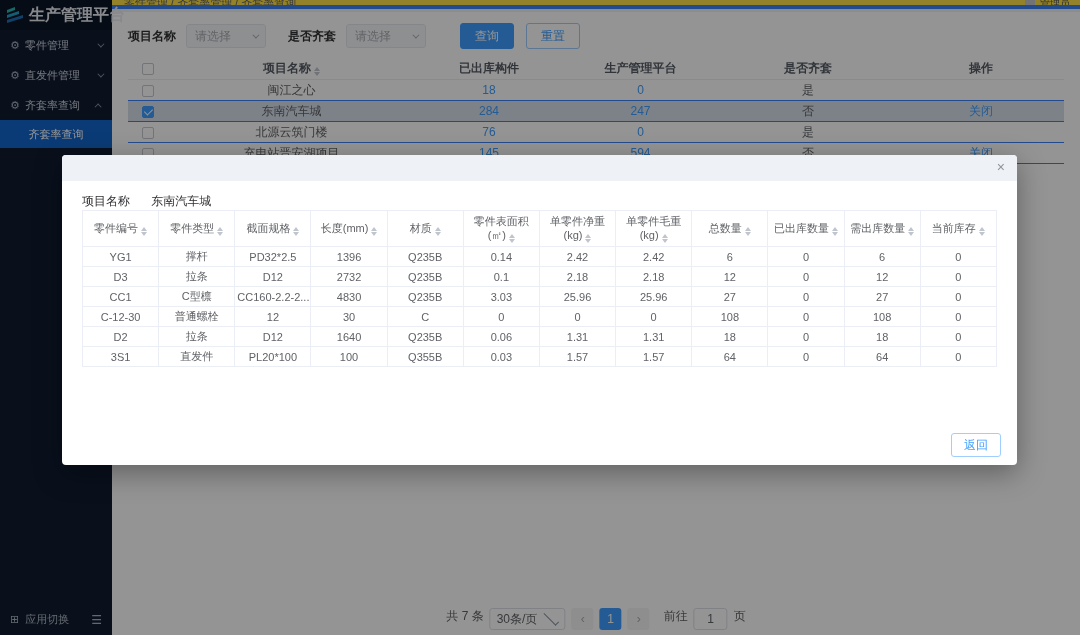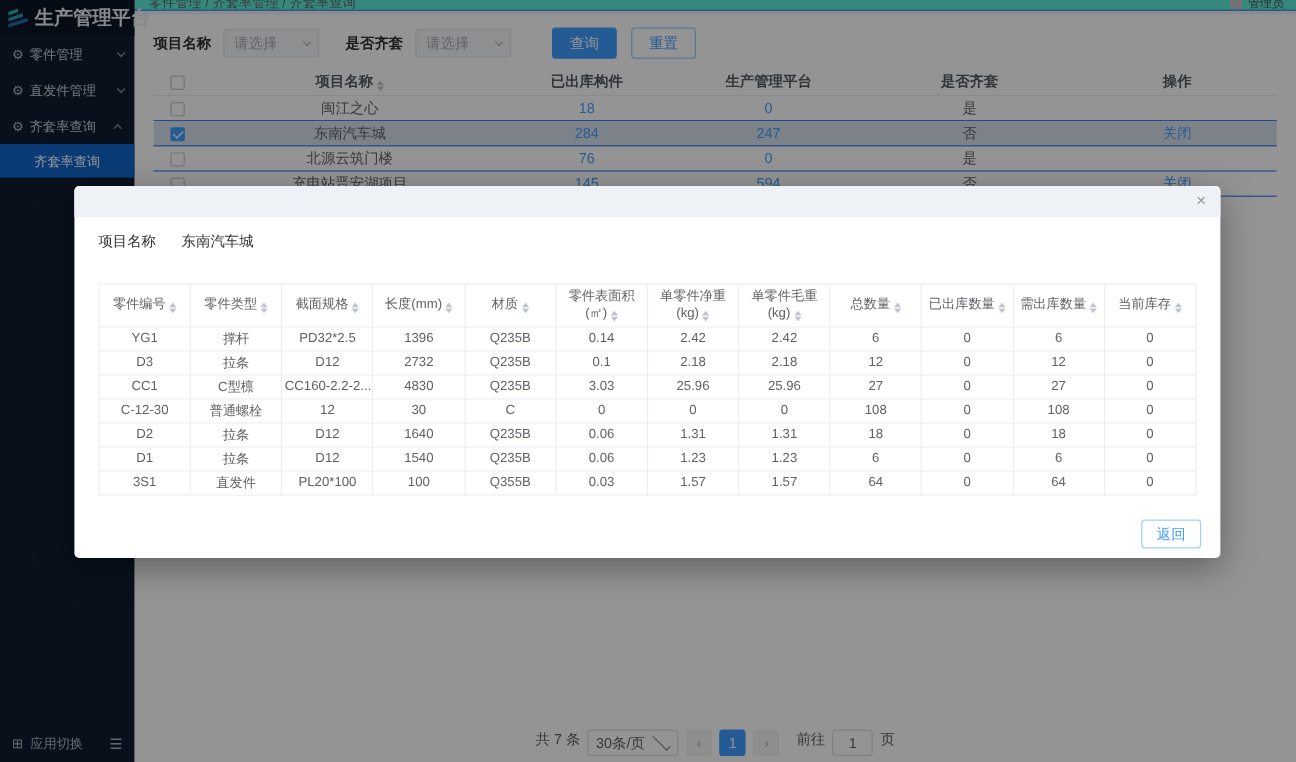--- a/index.html
+++ b/index.html
@@ -19,21 +19,21 @@
   .chev.down{transform:rotate(45deg) translateY(-2px)}
   .chev.up{transform:rotate(-135deg) translateY(-2px)}
   .submenu-item{height:28px;display:flex;align-items:center;justify-content:center;color:#fff;font-size:11px;cursor:pointer}
   .submenu-item.active{background:#1466cc}
   .side-footer{position:absolute;left:0;bottom:8px;width:112px;display:flex;align-items:center;padding:0 10px;color:#aeb4bf;font-size:11px;gap:6px}
   .grid-ico{font-size:11px;color:#aeb4bf}
   .collapse-ico{margin-left:auto;font-size:12px;color:#aeb4bf}
 
   
   .main{position:absolute;left:112px;top:0;right:0;bottom:0;background:#f0f2f5}
-  .topbar{height:9px;background:#5eead4;overflow:hidden;position:relative;border-bottom:1px solid #3b82f6}
+  .topbar{height:9px;background:#fde047;overflow:hidden;position:relative;border-bottom:4px solid #3b82f6}
   .crumb{position:absolute;left:12px;top:-5px;font-size:11px;color:#606266;white-space:nowrap}
   .user{position:absolute;right:10px;top:-4px;display:flex;align-items:center;gap:5px}
   .avatar{width:10px;height:10px;background:#c3c7cd;border-radius:2px}
   .user-name{font-size:10px;color:#4a4d52;white-space:nowrap}
   .card{position:absolute;left:0;right:0;top:12px;bottom:0;background:#fff;padding:10px 16px 0 16px}
 
   
   .filters{display:flex;align-items:center;gap:8px;height:28px;margin-bottom:8px}
   .f-label{font-size:12px;color:#303133;font-weight:bold;margin-right:2px}
   .select{width:80px;height:24px;background:#f5f7fa;border:1px solid #e4e7ed;border-radius:3px;display:flex;align-items:center;padding:0 8px;cursor:pointer}
@@ -66,21 +66,21 @@
   .pg-btn{width:22px;height:22px;border-radius:3px;background:#f4f4f5;display:flex;align-items:center;justify-content:center;cursor:pointer;color:#a8abb2;font-size:12px}
   .pg-page{width:22px;height:22px;border-radius:3px;background:#409eff;color:#fff;display:flex;align-items:center;justify-content:center;cursor:pointer;font-size:12px}
   .pg-goto{width:34px;height:22px;border:1px solid #dcdfe6;border-radius:3px;text-align:center;font-size:12px;color:#606266;background:#fff}
 
   
   .overlay{position:absolute;inset:0;background:rgba(0,0,0,0.42);z-index:50}
   .modal{position:absolute;left:62px;top:155px;width:955px;height:310px;background:#fff;border-radius:4px;z-index:60;box-shadow:0 8px 28px rgba(0,0,0,.35)}
   .modal-head{height:26px;background:#eef1f6;border-radius:4px 4px 0 0;position:relative}
   .modal-close{position:absolute;right:12px;top:5px;font-size:14px;color:#909399;cursor:pointer;line-height:1}
   .modal-body{padding:12px 20px 0 20px}
-  .proj-line{font-size:12px;color:#303133;margin-bottom:26px}
+  .proj-line{font-size:12px;color:#303133;margin-bottom:0}
   .proj-line .pl-label{margin-right:18px;color:#303133}
   .mtable{width:100%;border-collapse:collapse;table-layout:fixed;font-size:11px;color:#606266;border:1px solid #ebeef5}
   .mtable th{font-weight:normal;color:#606266;border-right:1px solid #ebeef5;border-bottom:1px solid #ebeef5;padding:3px 2px;height:34px;text-align:center;line-height:1.3;background:#fff}
   .mtable th:last-child,.mtable td:last-child{border-right:none}
   .mtable td{border-right:1px solid #ebeef5;border-bottom:1px solid #ebeef5;height:20px;text-align:center;white-space:nowrap;overflow:hidden;padding:0 2px}
   .mtable tr:last-child td{border-bottom:none}
   .modal-footer{position:absolute;right:16px;bottom:8px}
   .btn.back{background:#fff;color:#409eff;border:1px solid #a0cfff;padding:0 12px;height:24px;border-radius:3px}
 </style>
 </head>
@@ -341,34 +341,20 @@
               <td>Q235B</td>
               <td>0.06</td>
               <td>1.31</td>
               <td>1.31</td>
               <td>18</td>
               <td>0</td>
               <td>18</td>
               <td>0</td>
             </tr>
             <tr>
-              <td>D1</td>
-              <td>拉条</td>
-              <td>D12</td>
-              <td>1540</td>
-              <td>Q235B</td>
-              <td>0.06</td>
-              <td>1.23</td>
-              <td>1.23</td>
-              <td>6</td>
-              <td>0</td>
-              <td>6</td>
-              <td>0</td>
-            </tr>
-            <tr>
               <td>3S1</td>
               <td>直发件</td>
               <td>PL20*100</td>
               <td>100</td>
               <td>Q355B</td>
               <td>0.03</td>
               <td>1.57</td>
               <td>1.57</td>
               <td>64</td>
               <td>0</td>

